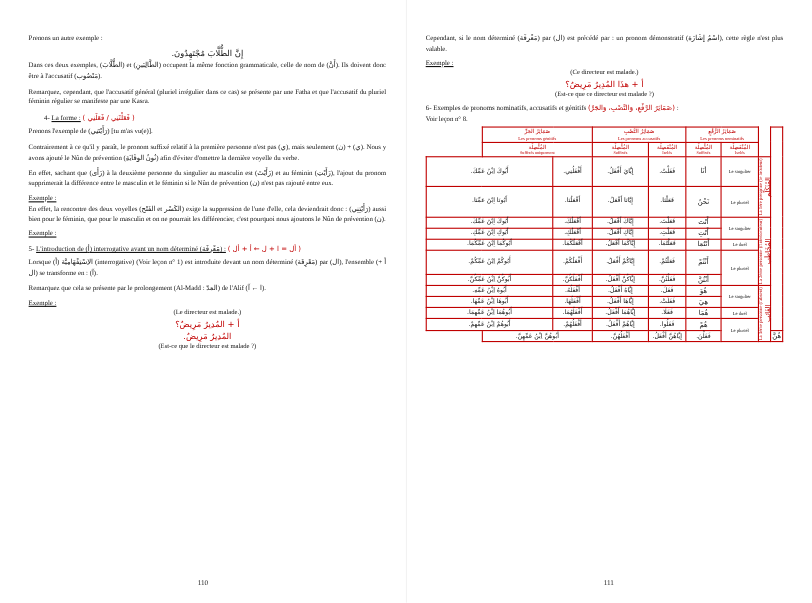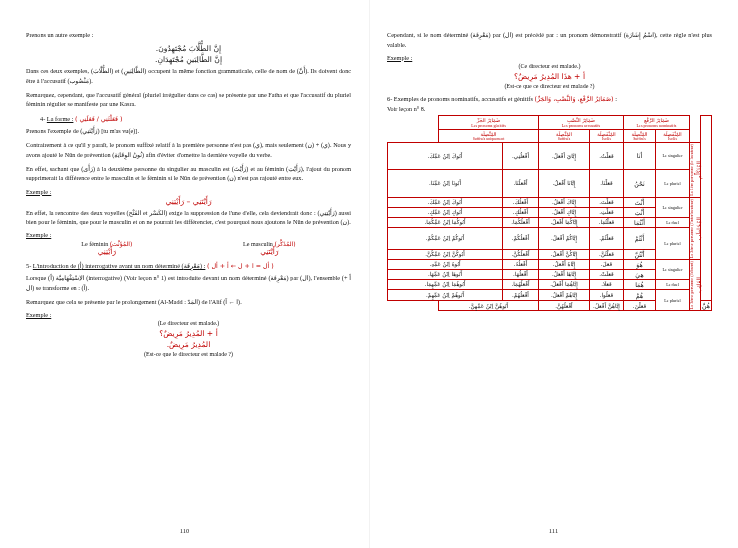--- a/index.html
+++ b/index.html
@@ -41,58 +41,40 @@
 </head>
 <body>
 
 <div class="spread">
 
   <div class="page left">
 
     <p>Prenons un autre exemple :</p>
 
     <div class="arline">إِنَّ الطُّلَّابَ مُجْتَهِدُونَ.</div>
-    <div class="arline">إِنَّ الطَّالِبَينِ مُجْتَهِدَانِ.</div>
 
     <p>Dans ces deux exemples, (الطُّلَّابَ) et (الطَّالِبَينِ) occupent la même fonction grammaticale, celle de nom de (أَنَّ). Ils doivent donc être à l'accusatif (مَنْصُوب).</p>
     <p>Remarquez, cependant, que l'accusatif général (pluriel irrégulier dans ce cas) se présente par une Fatha et que l'accusatif du pluriel féminin régulier se manifeste par une Kasra.</p>
 
     <div class="heading indent">
       <span>4-</span>
       <span class="u">La forme :</span>
       <span class="ar red">( فَعَلْتَنِي / فَعَلَنِي )</span>
     </div>
 
     <p>Prenons l'exemple de (رَأَيْتَنِي) [tu m'as vu(e)].</p>
     <p>Contrairement à ce qu'il y paraît, le pronom suffixé relatif à la première personne n'est pas (ي), mais seulement (ن) + (ي). Nous y avons ajouté le Nûn de prévention (نُونُ الوِقَايَةِ) afin d'éviter d'omettre la dernière voyelle du verbe.</p>
     <p>En effet, sachant que (رَأَى) à la deuxième personne du singulier au masculin est (رَأَيْتَ) et au féminin (رَأَيْتِ), l'ajout du pronom supprimerait la différence entre le masculin et le féminin si le Nûn de prévention (ن) n'est pas rajouté entre eux.</p>
 
     <div class="ex"><u>Exemple :</u></div>
-    <div class="arline red">رَأَيْتَنِي – رَأَيْتِنِي</div>
 
     <p>En effet, la rencontre des deux voyelles (الفَتْح et الكَسْر) exige la suppression de l'une d'elle, cela deviendrait donc : (رَأَيْتِنِي) aussi bien pour le féminin, que pour le masculin et on ne pourrait les différencier, c'est pourquoi nous ajoutons le Nûn de prévention (ن).</p>
 
     <div class="ex"><u>Exemple :</u></div>
 
-    <div class="two-col">
-      <div class="cell">
-        <div>
-          <span>Le féminin</span>
-          <span class="ar red">(المُؤَنَّث)</span>
-        </div>
-        <div class="arbig">رَأَيْتِنِي</div>
-      </div>
-      <div class="cell">
-        <div>
-          <span>Le masculin</span>
-          <span class="ar red">(المُذَكَّر)</span>
-        </div>
-        <div class="arbig">رَأَيْتَنِي</div>
-      </div>
-    </div>
 
     <div class="heading">
       <span>5-</span>
       <span class="u">L'introduction de (أ) interrogative avant un nom déterminé (مَعْرِفَة) :</span>
       <span class="ar red">( أل = ا + ل ← أ + أل )</span>
     </div>
 
     <p>Lorsque (أ) الاِسْتِفْهَامِيَّة (interrogative) (Voir leçon n° 1) est introduite devant un nom déterminé (مَعْرِفَة) par (ال), l'ensemble (أ + ال) se transforme en : (آ).</p>
     <p>Remarquez que cela se présente par le prolongement (Al-Madd : المَدّ) de l'Alif (ا ← آ).</p>
 

